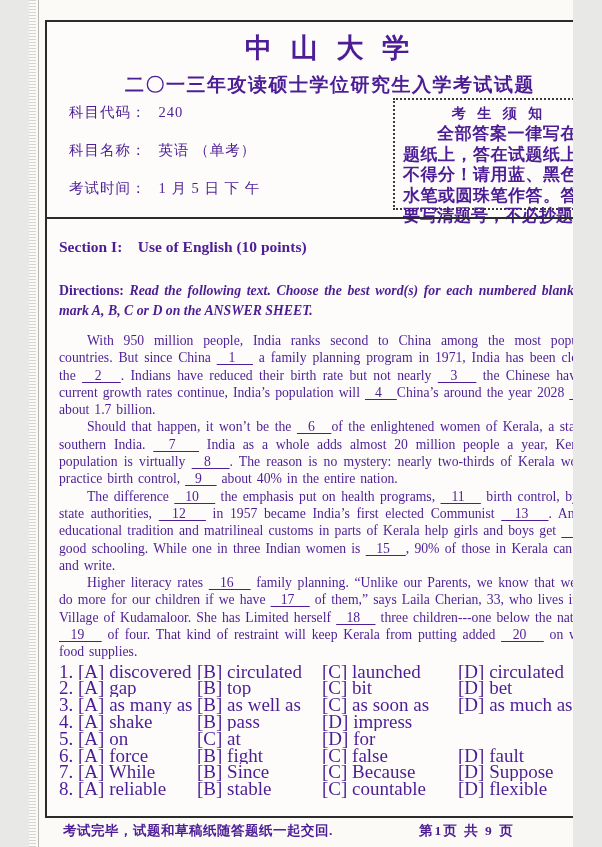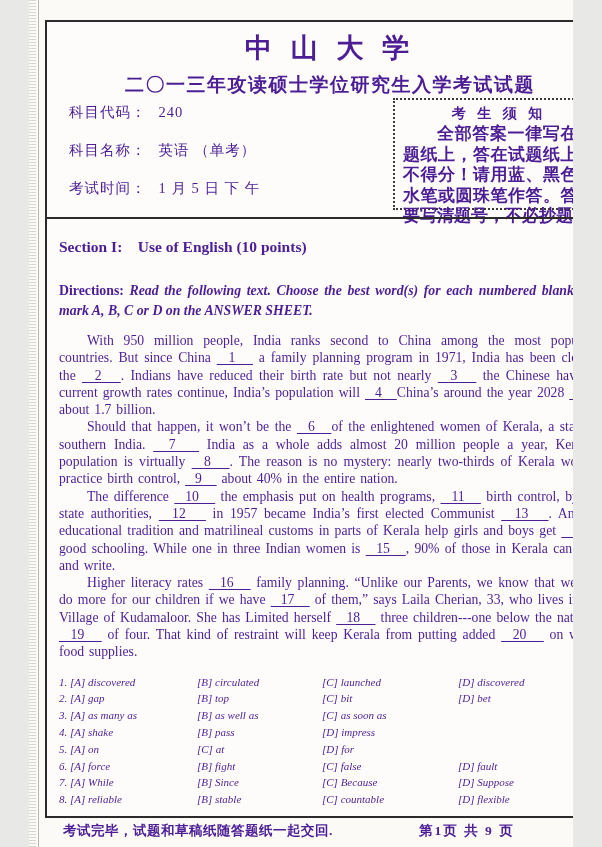--- a/index.html
+++ b/index.html
@@ -94,22 +94,22 @@
     font-size:13.7px;line-height:17.3px;
     text-align:justify;
     word-spacing:1.5px;
   }
   .cloze p{margin:0;text-indent:28px;}
   .blank{
     text-decoration:underline;
     text-underline-offset:2px;
   }
   .options{
-    margin-top:13px;
-    font-size:11px;line-height:16.8px;font-style:italic;
+    margin-top:3px;
+    font-size:19px;line-height:16.8px;
   }
   .opt-row{
     display:grid;
     grid-template-columns:138px 125px 136px auto;
   }
   .opt-cell{white-space:nowrap;overflow:hidden;}
   .footer{
     position:absolute;top:822px;left:16px;width:570px;height:22px;
     font-size:13.5px;
   }
@@ -166,32 +166,33 @@
         <p>Should that happen, it won’t be the <span class="blank">&nbsp;&nbsp;6&nbsp;&nbsp;&nbsp;</span>of the enlightened women of Kerala, a state in southern India. <span class="blank">&nbsp;&nbsp;7&nbsp;&nbsp;&nbsp;</span> India as a whole adds almost 20 million people a year, Kerala’s population is virtually <span class="blank">&nbsp;&nbsp;8&nbsp;&nbsp;&nbsp;</span>. The reason is no mystery: nearly two-thirds of Kerala women practice birth control, <span class="blank">&nbsp;&nbsp;9&nbsp;&nbsp;&nbsp;</span> about 40% in the entire nation.</p>
         <p>The difference <span class="blank">&nbsp;&nbsp;10&nbsp;&nbsp;&nbsp;</span> the emphasis put on health programs, <span class="blank">&nbsp;&nbsp;11&nbsp;&nbsp;&nbsp;</span> birth control, by the state authorities, <span class="blank">&nbsp;&nbsp;12&nbsp;&nbsp;&nbsp;</span> in 1957 became India’s first elected Communist <span class="blank">&nbsp;&nbsp;13&nbsp;&nbsp;&nbsp;</span>. And an educational tradition and matrilineal customs in parts of Kerala help girls and boys get <span class="blank">&nbsp;&nbsp;14&nbsp;&nbsp;&nbsp;</span> good schooling. While one in three Indian women is <span class="blank">&nbsp;&nbsp;15&nbsp;&nbsp;&nbsp;</span>, 90% of those in Kerala can read and write.</p>
         <p>Higher literacy rates <span class="blank">&nbsp;&nbsp;16&nbsp;&nbsp;&nbsp;</span> family planning. “Unlike our Parents, we know that we can do more for our children if we have <span class="blank">&nbsp;&nbsp;17&nbsp;&nbsp;&nbsp;</span> of them,” says Laila Cherian, 33, who lives in the Village of Kudamaloor. She has Limited herself <span class="blank">&nbsp;&nbsp;18&nbsp;&nbsp;&nbsp;</span> three children---one below the national <span class="blank">&nbsp;&nbsp;19&nbsp;&nbsp;&nbsp;</span> of four. That kind of restraint will keep Kerala from putting added <span class="blank">&nbsp;&nbsp;20&nbsp;&nbsp;&nbsp;</span> on world food supplies.</p>
       </div>
 
       <div class="options" id="options">
           <div class="opt-row">
             <div class="opt-cell">1. [A] discovered</div>
             <div class="opt-cell">[B] circulated</div>
             <div class="opt-cell">[C] launched</div>
-            <div class="opt-cell">[D] discovered</div>
+            <div class="opt-cell">[D] circulated</div>
           </div>
           <div class="opt-row">
             <div class="opt-cell">2. [A] gap</div>
             <div class="opt-cell">[B] top</div>
             <div class="opt-cell">[C] bit</div>
             <div class="opt-cell">[D] bet</div>
           </div>
           <div class="opt-row">
             <div class="opt-cell">3. [A] as many as</div>
             <div class="opt-cell">[B] as well as</div>
             <div class="opt-cell">[C] as soon as</div>
+            <div class="opt-cell">[D] as much as</div>
           </div>
           <div class="opt-row">
             <div class="opt-cell">4. [A] shake</div>
             <div class="opt-cell">[B] pass</div>
             <div class="opt-cell">[D] impress</div>
           </div>
           <div class="opt-row">
             <div class="opt-cell">5. [A] on</div>
             <div class="opt-cell">[C] at</div>
             <div class="opt-cell">[D] for</div>

